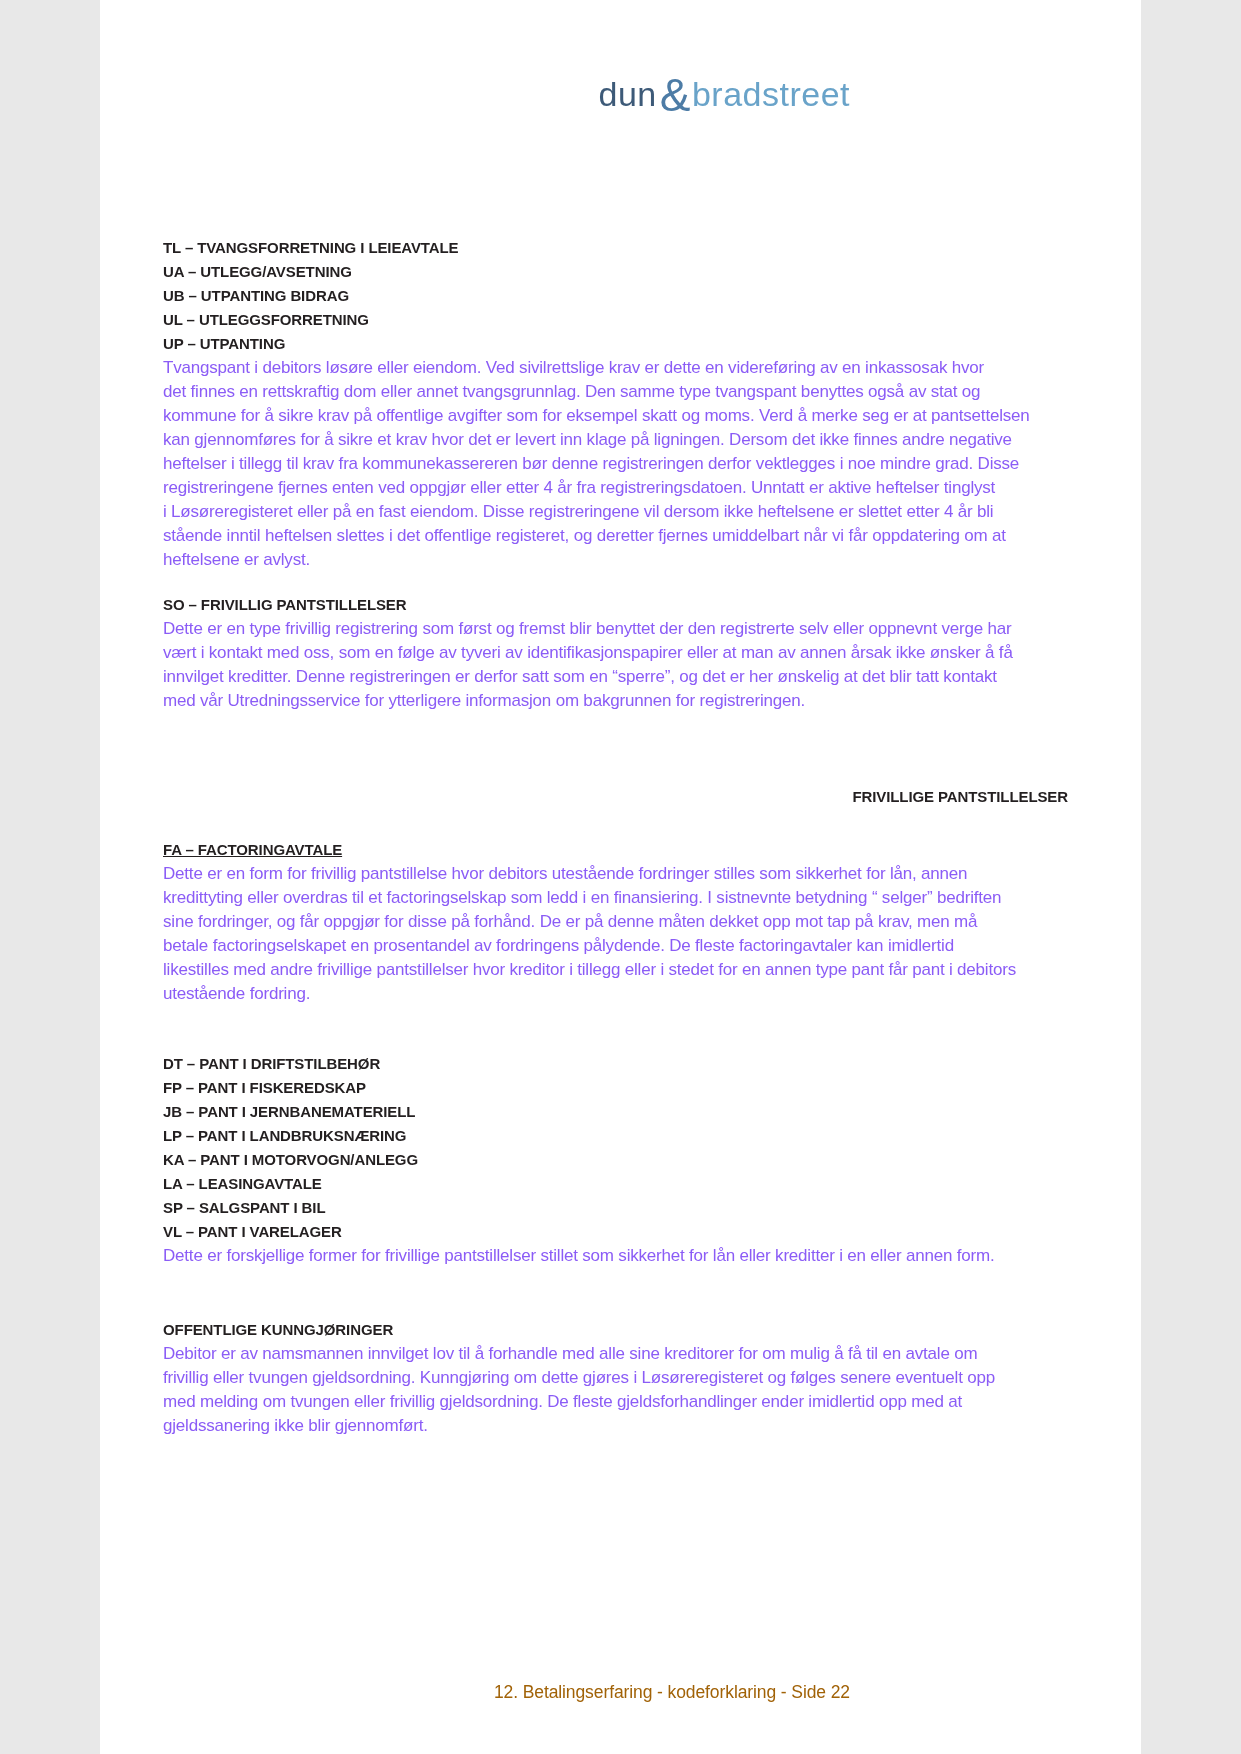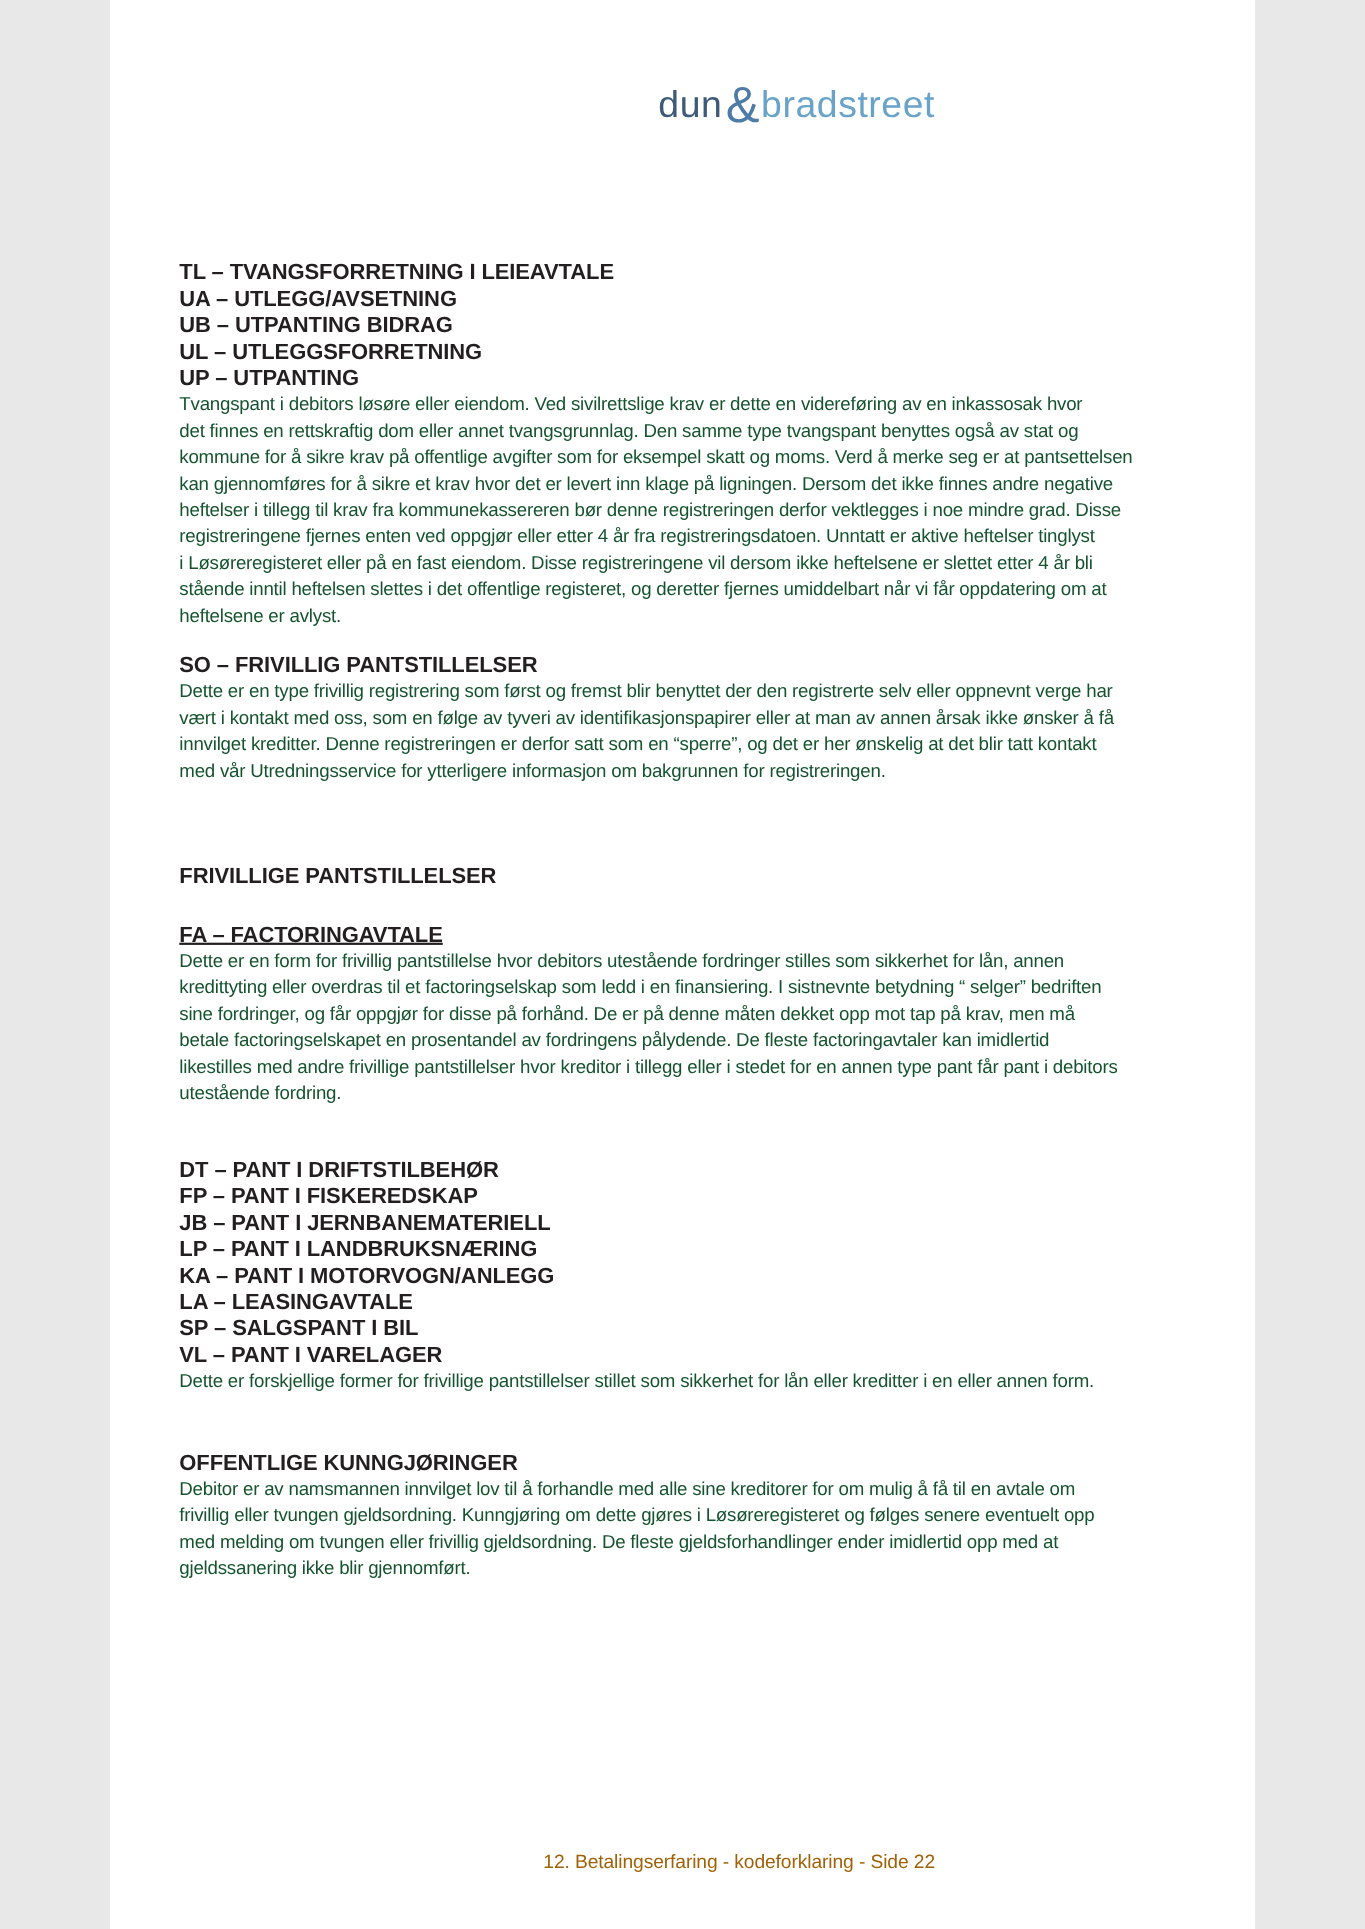--- a/index.html
+++ b/index.html
@@ -36,34 +36,34 @@
 
   
   .content {
     position: absolute;
     left: 63px;
     top: 236px;
     width: 905px;
   }
   .lines { white-space: pre-line; }
   .codes {
-    font-size: 20px;
+    font-size: 15px;
     line-height: 24px;
     font-weight: bold;
     color: #231f20;
     letter-spacing: -0.1px;
   }
   .body {
     font-size: 17px;
     line-height: 24px;
-    color: #14532d;
+    color: #8b5cf6;
     letter-spacing: -0.2px;
   }
   .gap-so     { margin-top: 21px; }
-  .gap-major  { margin-top: 72px; }
+  .gap-major  { margin-top: 72px; text-align: right; }
   .gap-sub    { margin-top: 29px; text-decoration: underline; }
   .gap-pant   { margin-top: 46px; }
   .gap-major2 { margin-top: 50px; }
   .gap-gf     { margin-top: 26px; }
 
   
   .footer {
     position: absolute;
     top: 1682px;
     right: 291px;

